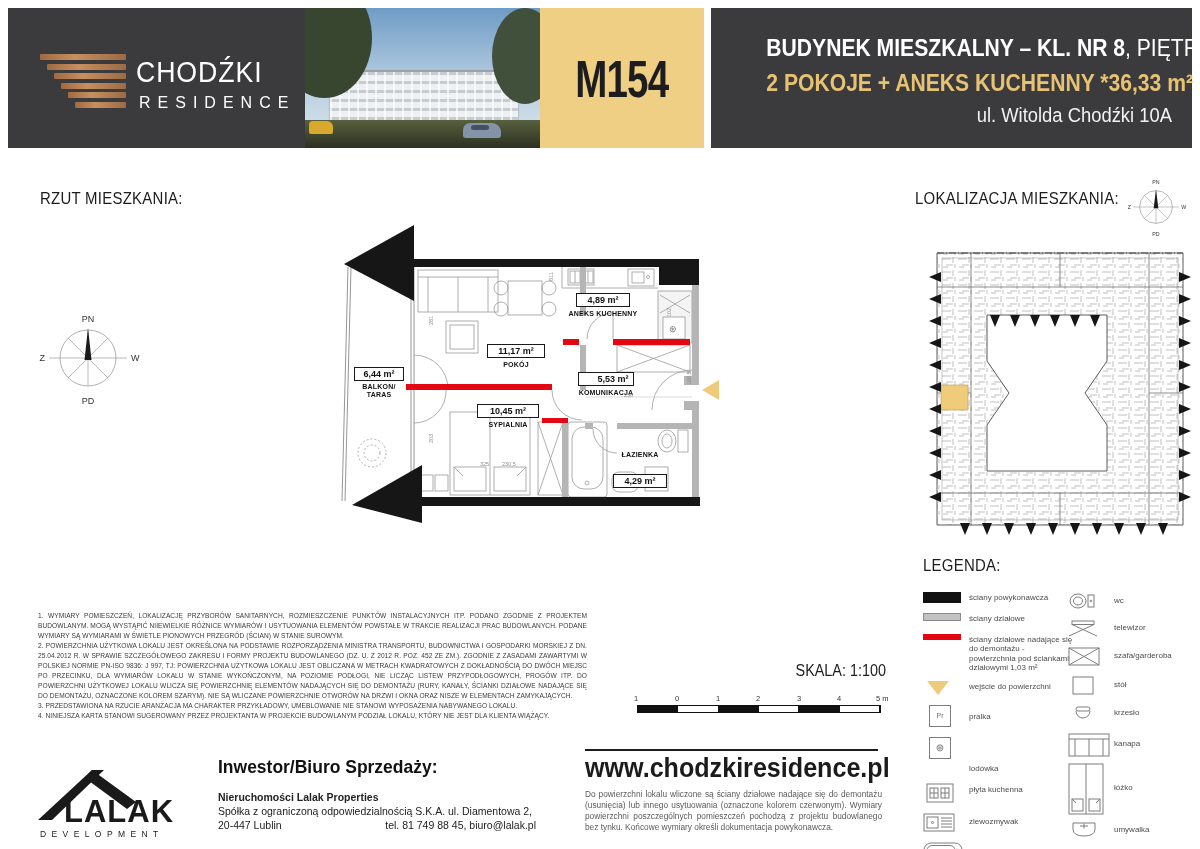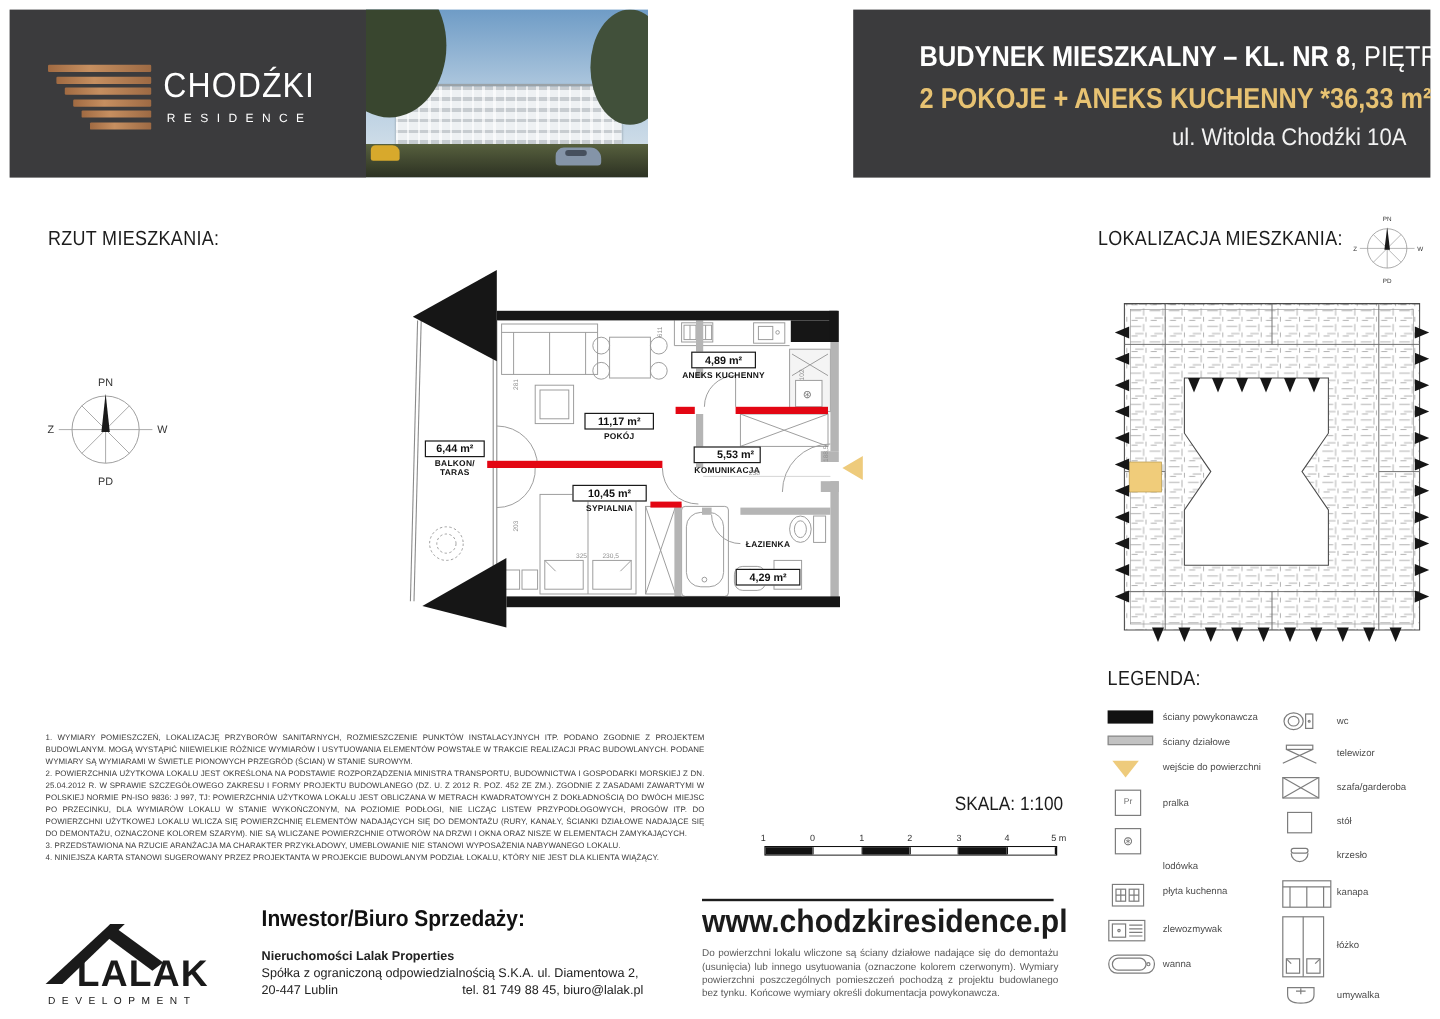--- a/index.html
+++ b/index.html
@@ -9,21 +9,21 @@
   
   .hdr-block { position:absolute; top:8px; height:140px; background:#3b3b3d; }
   #hdr-left  { left:8px;  width:297px; }
   #hdr-photo { left:305px; width:235px; height:140px; top:8px; position:absolute; overflow:hidden; background:linear-gradient(#6f9cc6, #b9cfe2 55%, #dde6ec); }
   #hdr-code  { left:540px; width:164px; background:#eecf83; display:flex; align-items:center; justify-content:center; }
   #hdr-right { left:711px; width:481px; text-align:right; padding:26px 20px 0 0; }
 
   .logo-bars { position:absolute; left:32px; top:46px; }
   .logo-bar { background:linear-gradient(90deg,#a06a42,#c68f60 40%,#9d6a44); margin-bottom:3.5px; height:6px; border-radius:1px; }
   .logo-name { position:absolute; left:128px; top:48px; color:#fff; font-size:29px; letter-spacing:1px; font-weight:400; transform:scaleX(.92); transform-origin:left; }
-  .logo-sub  { position:absolute; left:131px; top:86px; color:#fff; font-size:10px; letter-spacing:7px; font-weight:300; }
+  .logo-sub  { position:absolute; left:131px; top:86px; color:#fff; font-size:16px; letter-spacing:7px; font-weight:300; }
 
   #unit-code { font-size:47px; font-weight:700; color:#1d1d1f; transform:scale(.82,1.12); letter-spacing:-1px; }
 
   .hdr-l1 { color:#fff; font-size:24px; font-weight:700; transform:scaleX(.88); transform-origin:right; white-space:nowrap; }
   .hdr-l1 .thin { font-weight:300; }
   .hdr-l2 { color:#e7c272; font-size:24px; font-weight:700; margin-top:7px; transform:scaleX(.88); transform-origin:right; white-space:nowrap; }
   .hdr-l3 { color:#f2f2f2; font-size:20px; font-weight:300; margin-top:7px; transform:scaleX(.92); transform-origin:right; white-space:nowrap; }
 
   
   .ph-building { position:absolute; left:25px; top:62px; width:188px; height:55px;
@@ -109,20 +109,23 @@
 
   <div id="hdr-photo">
     <div class="ph-building"></div>
     <div class="ph-ground"></div>
     <div class="ph-tree1"></div>
     <div class="ph-tree2"></div>
     <div class="ph-car-y"></div>
     <div class="ph-car-b"></div>
   </div>
 
+  <div class="hdr-block" id="hdr-code">
+    <span id="unit-code">M154</span>
+  </div>
 
   <div class="hdr-block" id="hdr-right">
     <div class="hdr-l1">
       <span>BUDYNEK MIESZKALNY – KL. NR 8</span><span class="thin">, PIĘTRO III</span>
     </div>
     <div class="hdr-l2">2 POKOJE + ANEKS KUCHENNY *36,33 m²</div>
     <div class="hdr-l3">ul. Witolda Chodźki 10A</div>
   </div>
 
   <div class="sec-title" style="left:40px; top:189px;">RZUT MIESZKANIA:</div>
@@ -419,20 +422,26 @@
             <div class="bar-black"></div>
           </div>
           <div class="leg-lab">ściany powykonawcza</div>
         </div>
       <div class="leg-row">
           <div class="leg-sym">
             <div class="bar-gray"></div>
           </div>
           <div class="leg-lab">ściany działowe</div>
         </div>
+      <div class="leg-row" style="margin-bottom:8px;">
+          <div class="leg-sym">
+            <div class="bar-red"></div>
+          </div>
+          <div class="leg-lab" style="width:104px;">ściany działowe nadające się do demontażu - powierzchnia pod ściankami działowymi 1,03 m²</div>
+        </div>
       <div class="leg-row">
           <div class="leg-sym">
             <div class="tri-entr"></div>
           </div>
           <div class="leg-lab">wejście do powierzchni</div>
         </div>
       <div class="leg-row">
           <div class="leg-sym">
             <div class="box-icon" style="width:22px;height:22px;font-size:7px;margin-left:6px;">
               <span>Pr</span>

